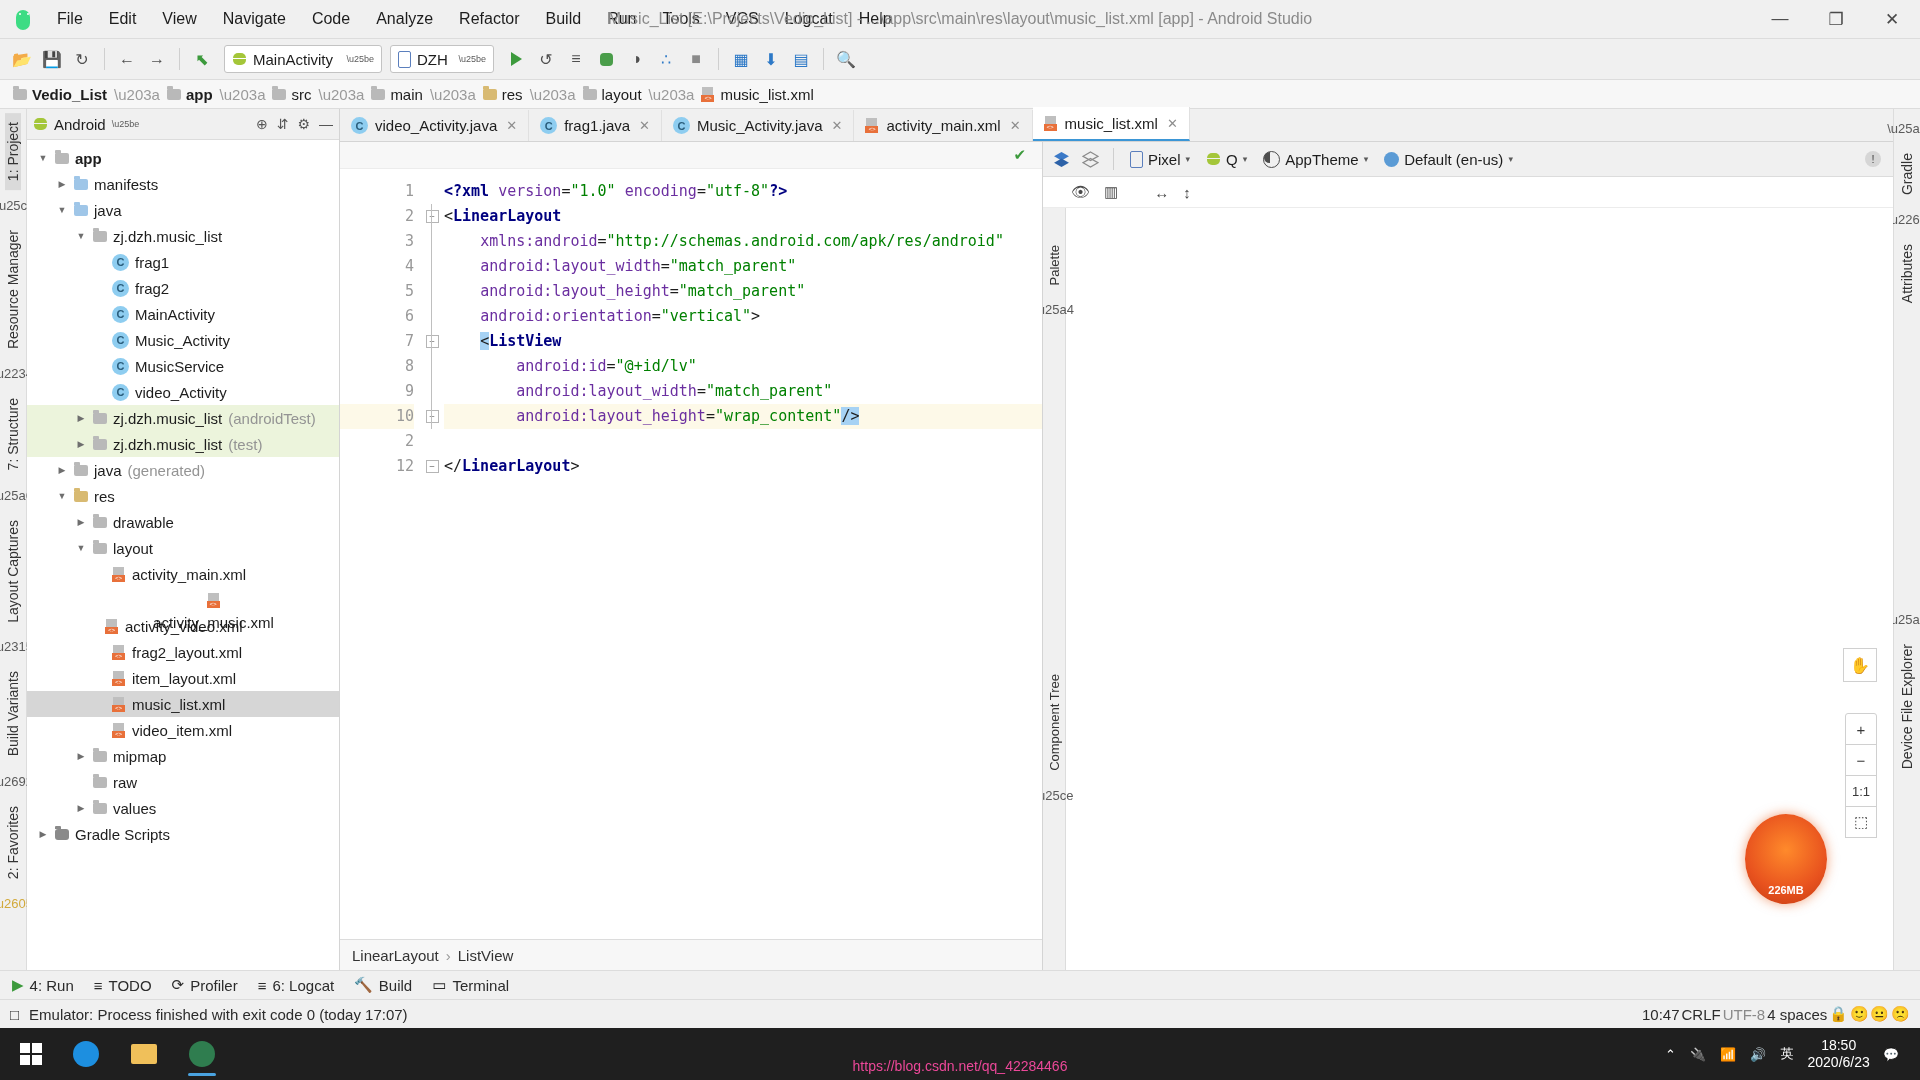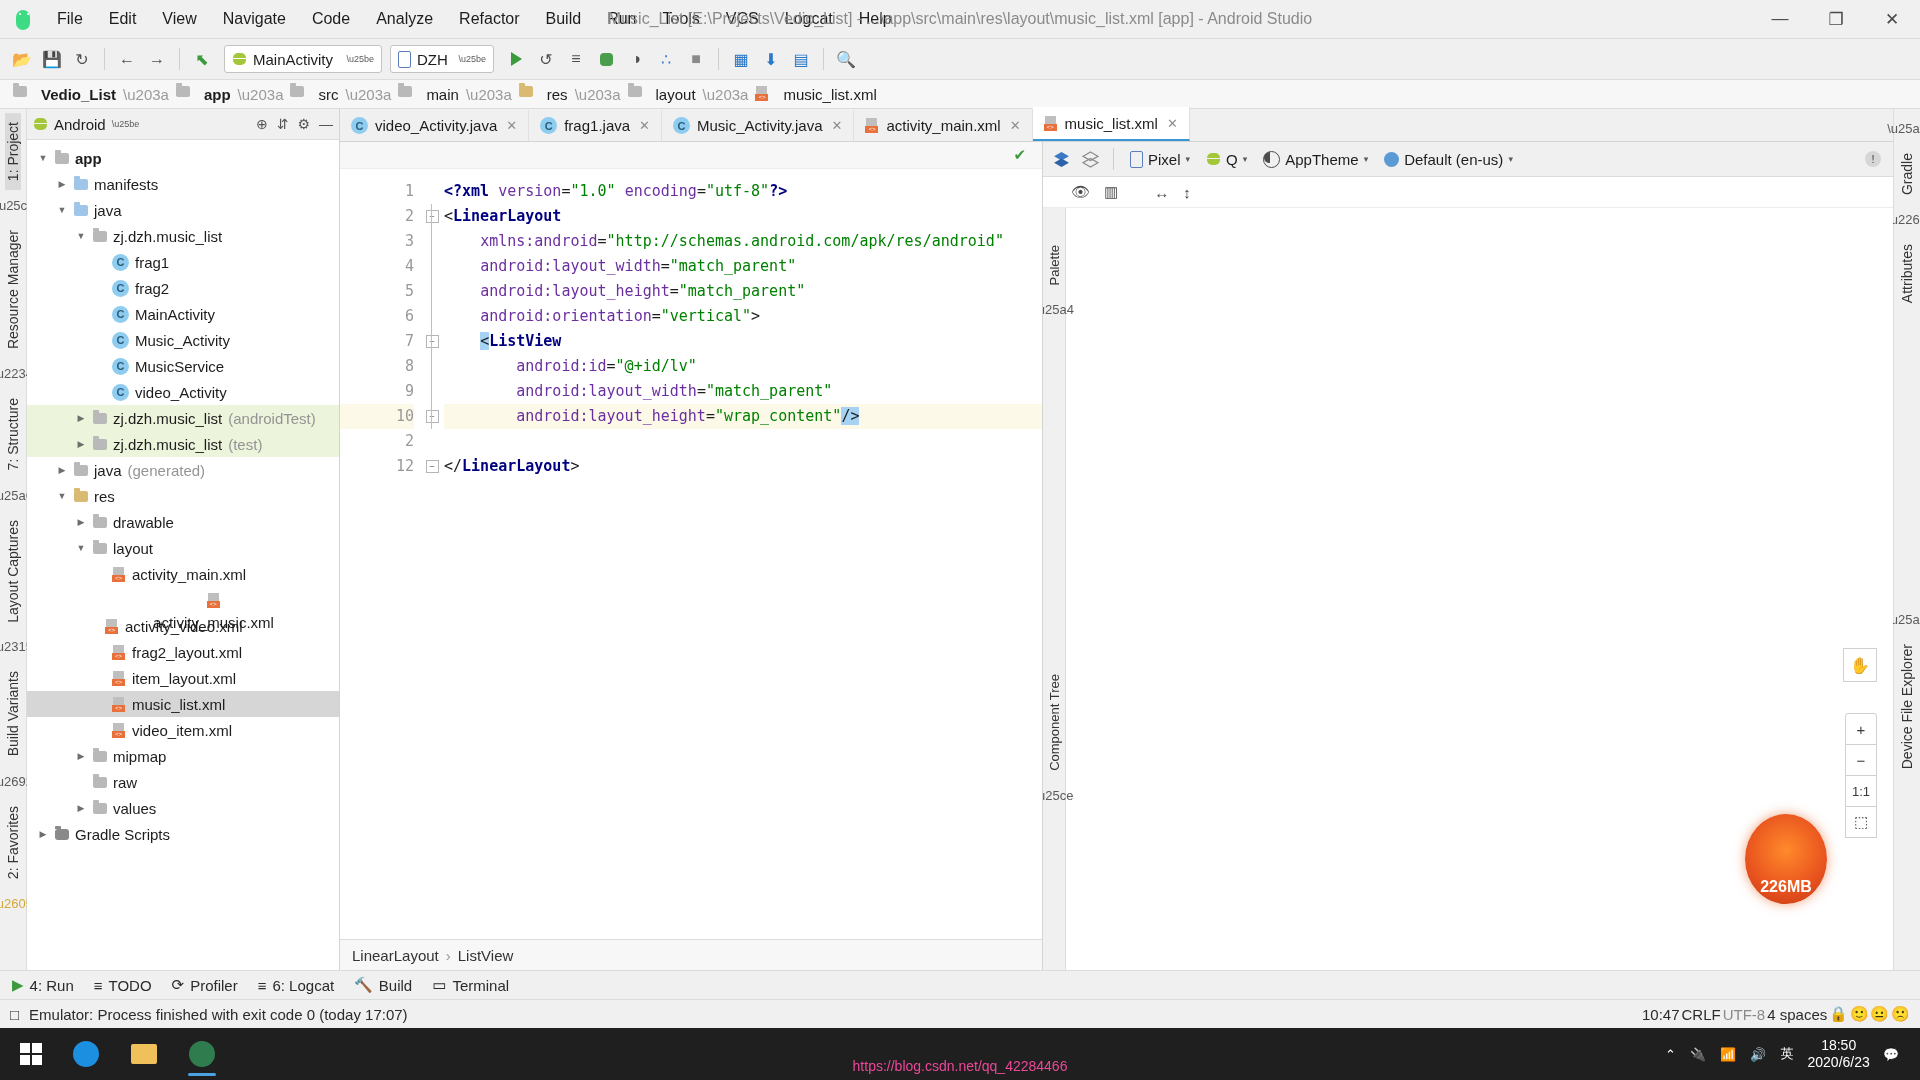--- a/index.html
+++ b/index.html
@@ -40,21 +40,21 @@
   .droid-mini{width:15px;height:12px;position:relative;flex:none;}
   .droid-mini .h{position:absolute;left:1px;top:0;width:13px;height:5px;background:#a4c639;border-radius:6px 6px 0 0;}
   .droid-mini .b{position:absolute;left:1px;top:6px;width:13px;height:6px;background:#a4c639;border-radius:0 0 5px 5px;}
   .phone-ico{width:11px;height:15px;border:1.6px solid #5b7fbd;border-radius:2px;flex:none;}
   .play-ico{width:0;height:0;border-left:11px solid #3c9a3c;border-top:7px solid transparent;border-bottom:7px solid transparent;}
   .bug{width:13px;height:13px;border-radius:4px;background:#4a9d4a;}
 
   
   .crumbbar{height:28px;background:#f7f7f7;display:flex;align-items:center;padding:0 10px;
             border-bottom:1px solid #dcdcdc;gap:4px;flex:none;font-size:15px;}
-  .crumb{display:flex;gap:14px;padding:1px 3px;}
+  .crumb{display:flex;align-items:center;gap:5px;padding:1px 3px;}
   .crumb.b{font-weight:bold;}
   .crumb-sep{color:#9a9a9a;}
   .fldr{width:14px;height:11px;background:#9fc6e8;border-radius:1px 2px 2px 2px;flex:none;position:relative;}
   .fldr.gray{background:#b9b9b9;}
   .fldr.tab:before{content:"";position:absolute;left:0;top:-3px;width:6px;height:3px;background:inherit;border-radius:1px 1px 0 0;}
   .xmlico{width:14px;height:15px;position:relative;flex:none;}
   .xmlico .pg{position:absolute;left:1px;top:0;width:11px;height:10px;background:#bfbfbf;}
   .xmlico .tg{position:absolute;left:0;bottom:0;width:13px;height:7px;background:#e8703a;
               color:#fff;font-size:6px;line-height:7px;text-align:center;}
 
@@ -140,21 +140,21 @@
            align-items:center;}
   .zbtn{width:30px;height:30px;background:#fff;border:1px solid #d0d0d0;display:flex;
         align-items:center;justify-content:center;color:#3a3a3a;font-size:15px;margin-top:-1px;}
   .zbtn.first{margin-top:0;border-radius:3px 3px 0 0;}
   .pan-btn{position:absolute;right:16px;bottom:288px;width:32px;height:32px;background:#fff;
            border:1px solid #d0d0d0;display:flex;align-items:center;justify-content:center;font-size:16px;}
 
   
   .memwidget{position:absolute;right:66px;bottom:66px;width:82px;height:82px;border-radius:50%;
              background:radial-gradient(circle at 50% 40%, #ff8a2b 0%, #e8521e 60%, #c23a12 100%);
-             display:flex;align-items:flex-end;justify-content:center;color:#fff;font-size:16px;
+             display:flex;align-items:flex-end;justify-content:center;color:#fff;font-size:11px;
              font-weight:bold;padding-bottom:8px;box-shadow:0 0 12px rgba(230,90,20,.55);}
 
   
   .toolwin-bar{height:28px;background:#f0f0f0;border-top:1px solid #dcdcdc;display:flex;
                align-items:center;gap:20px;padding:0 12px;flex:none;font-size:15px;}
   .twitem{display:flex;align-items:center;gap:6px;color:#2b2b2b;}
   .statusbar{height:28px;background:#f0f0f0;border-top:1px solid #dcdcdc;display:flex;
              align-items:center;padding:0 10px;gap:10px;flex:none;font-size:15px;color:#2b2b2b;}
   .statusbar .right{margin-left:auto;display:flex;align-items:center;gap:2px;}
 

